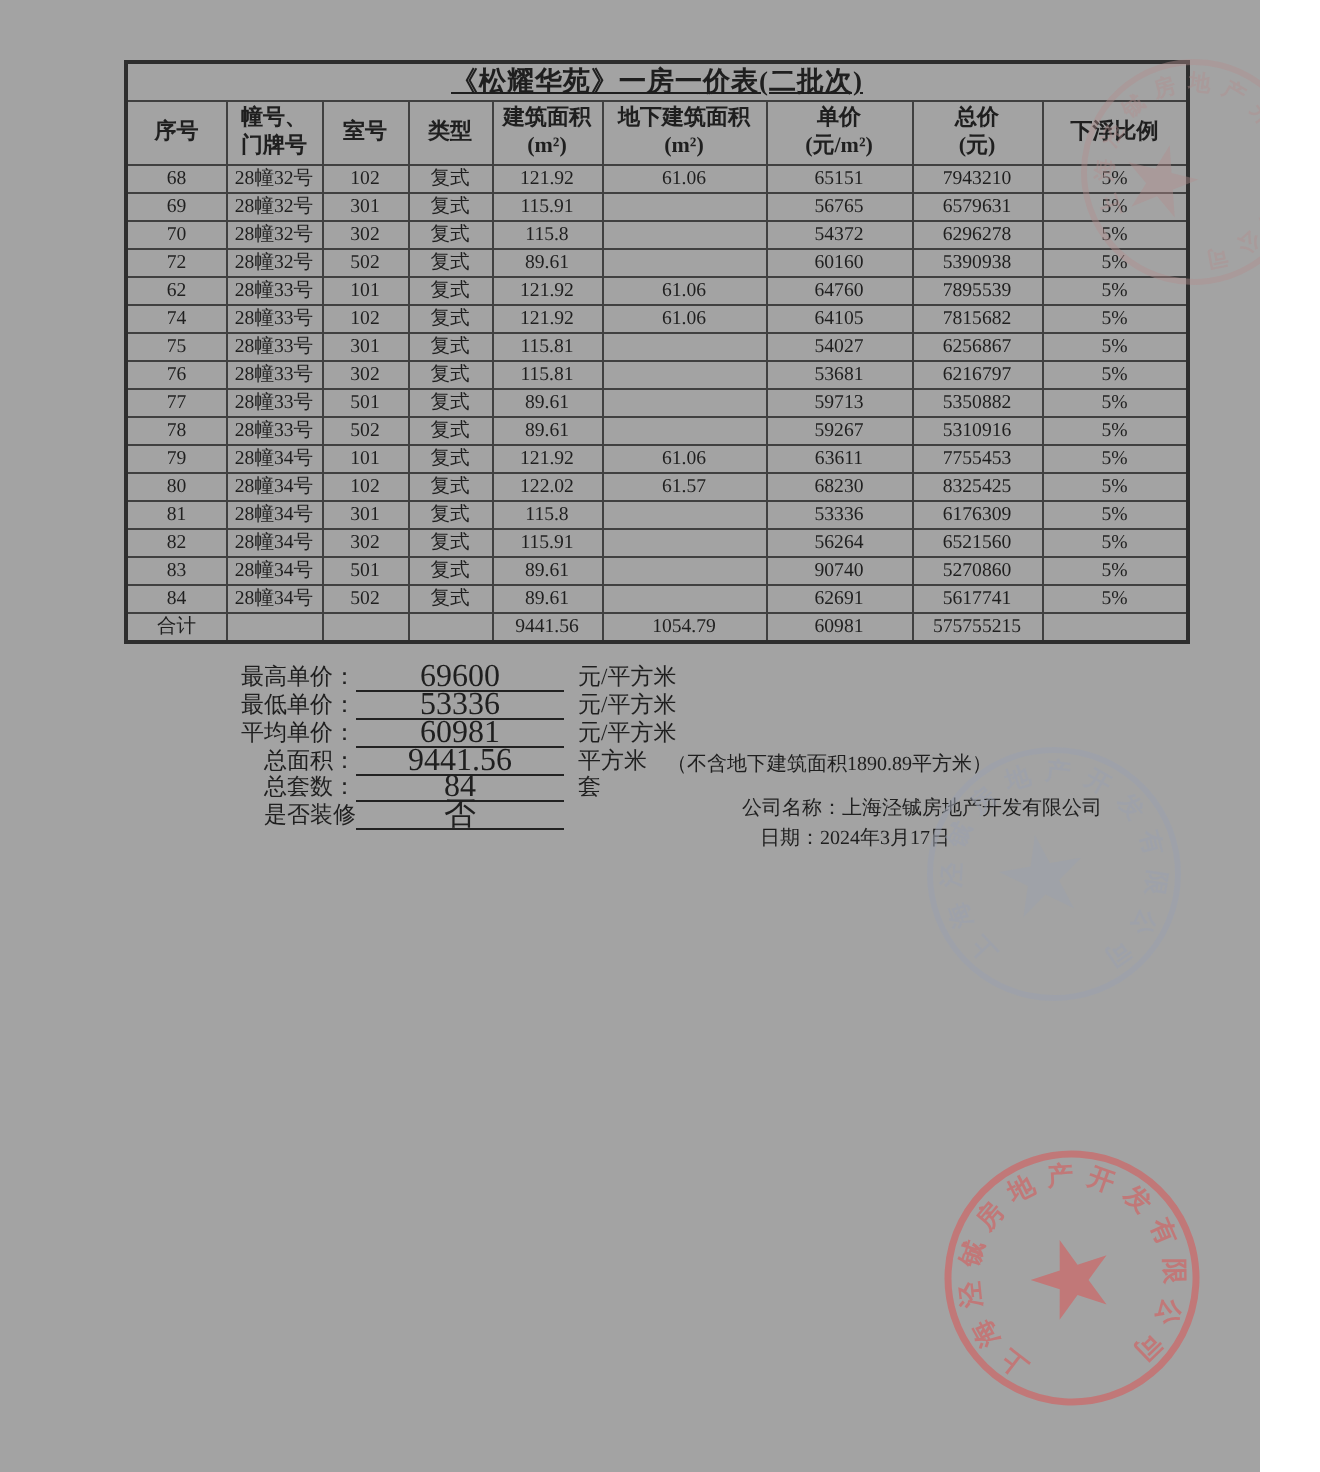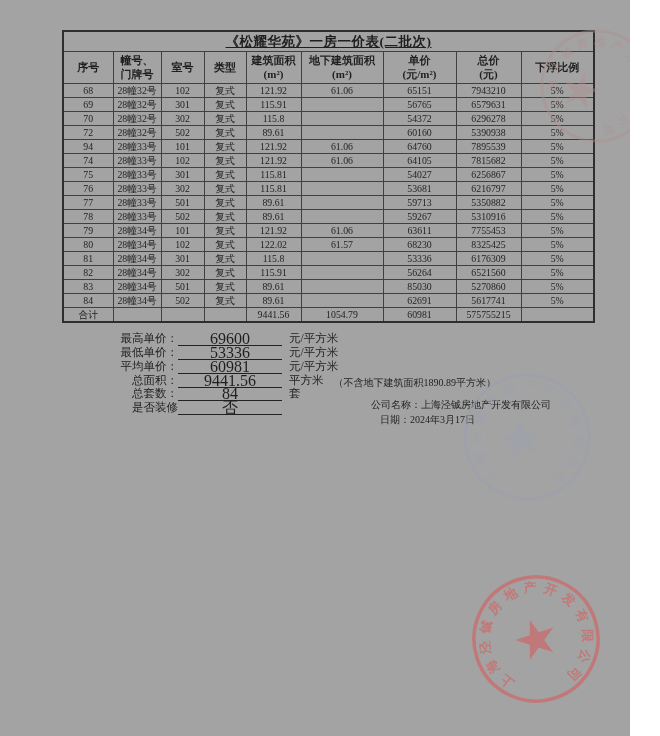--- a/index.html
+++ b/index.html
@@ -142,21 +142,21 @@
           <td>28幢32号</td>
           <td>502</td>
           <td>复式</td>
           <td>89.61</td>
           <td></td>
           <td>60160</td>
           <td>5390938</td>
           <td>5%</td>
         </tr>
         <tr>
-          <td>94</td>
+          <td>62</td>
           <td>28幢33号</td>
           <td>101</td>
           <td>复式</td>
           <td>121.92</td>
           <td>61.06</td>
           <td>64760</td>
           <td>7895539</td>
           <td>5%</td>
         </tr>
         <tr>
@@ -258,21 +258,21 @@
           <td>6521560</td>
           <td>5%</td>
         </tr>
         <tr>
           <td>83</td>
           <td>28幢34号</td>
           <td>501</td>
           <td>复式</td>
           <td>89.61</td>
           <td></td>
-          <td>85030</td>
+          <td>90740</td>
           <td>5270860</td>
           <td>5%</td>
         </tr>
         <tr>
           <td>84</td>
           <td>28幢34号</td>
           <td>502</td>
           <td>复式</td>
           <td>89.61</td>
           <td></td>

